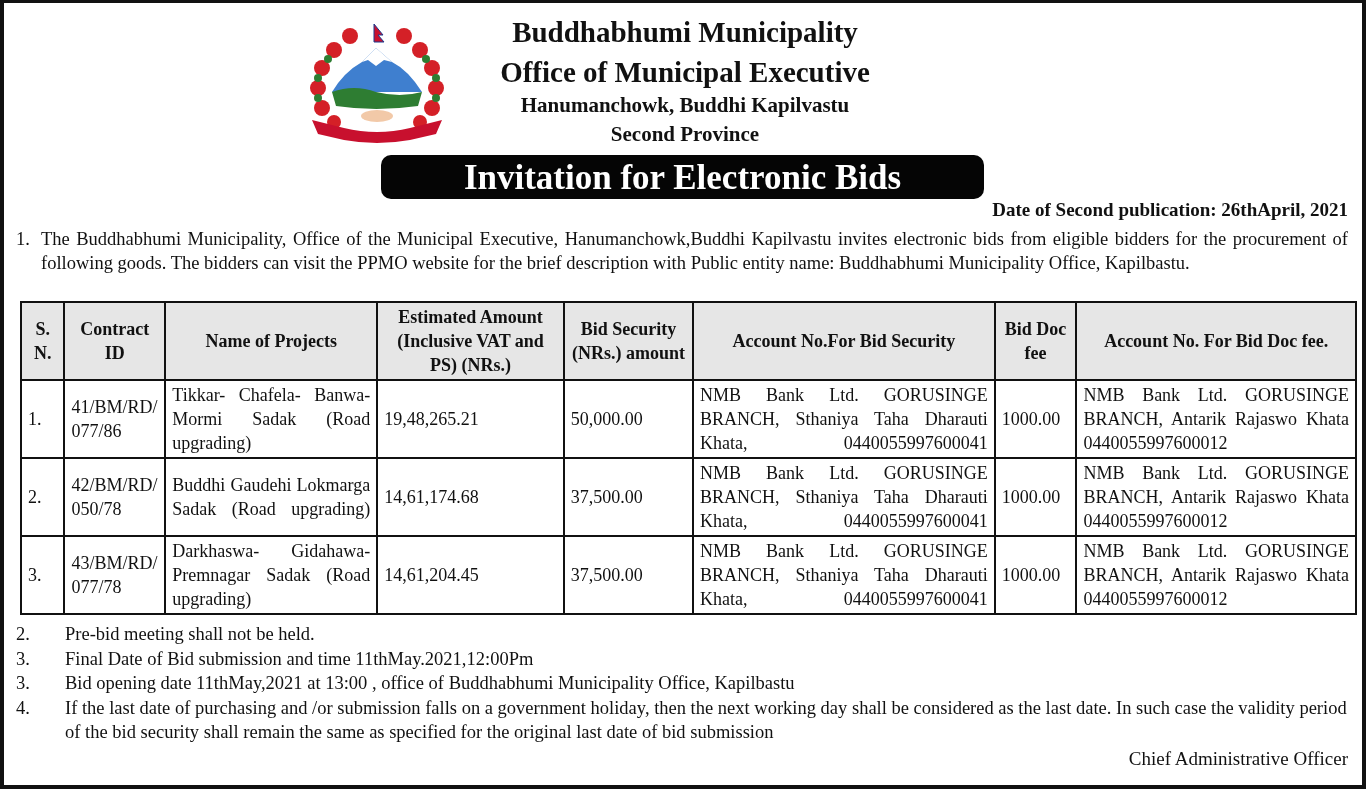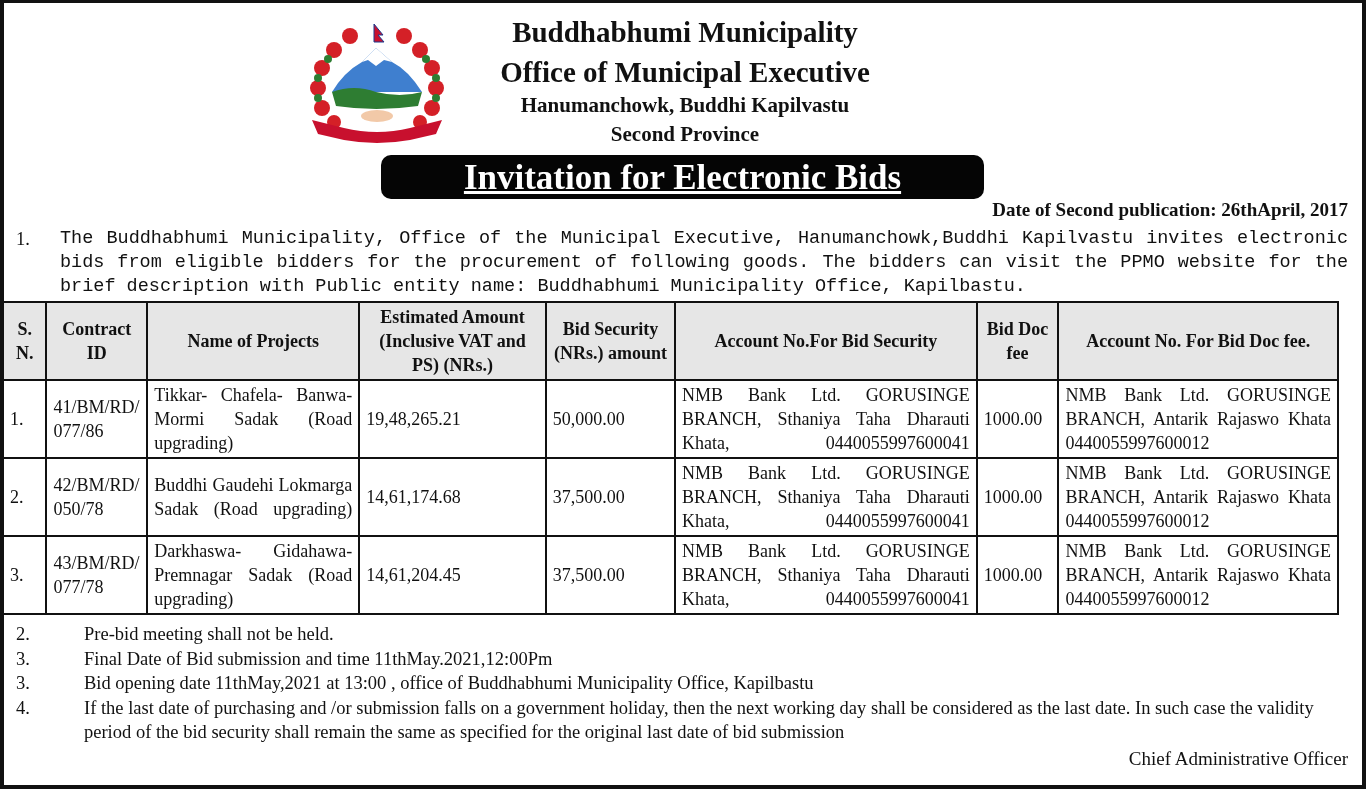--- a/index.html
+++ b/index.html
@@ -16,42 +16,42 @@
   }
   .emblem { position: absolute; left: 304px; top: 22px; width: 146px; height: 124px; }
   .hdr { position: absolute; left: 460px; width: 450px; text-align: center; font-weight: bold; white-space: nowrap; }
   .h1 { top: 16px; font-size: 29px; }
   .h2 { top: 56px; font-size: 29px; text-align: center; }
   .h3 { top: 93px; font-size: 21px; }
   .h4 { top: 122px; font-size: 21px; }
   .banner {
     position: absolute; left: 381px; top: 155px; width: 603px; height: 44px;
     background: #050505; border-radius: 10px; color: #fff;
-    font-weight: bold; font-size: 35px; text-align: center; line-height: 46px; text-decoration: underline;
+    font-weight: bold; font-size: 35px; text-align: center; line-height: 46px;
   }
   .pubdate { position: absolute; right: 18px; top: 199px; font-size: 19px; font-weight: bold; }
   .para { position: absolute; left: 16px; right: 18px; font-size: 18.5px; line-height: 24px; }
   .para .num { position: absolute; left: 0; }
-  .para .txt { display: block; margin-left: 44px; text-align: justify; text-align-last: left; font-family: Liberation Mono, monospace; }
+  .para .txt { display: block; margin-left: 25px; text-align: justify; text-align-last: left; }
   .p1 { top: 227px; }
   table.bids {
-    position: absolute; left: 2px; top: 301px; width: 1337px;
+    position: absolute; left: 20px; top: 301px; width: 1337px;
     border-collapse: collapse; font-size: 18px;
   }
   table.bids th, table.bids td { border: 2px solid #111; }
   table.bids th {
     background: #e6e6e6; font-weight: bold; font-size: 18px; line-height: 24px;
     height: 76px; padding: 0 4px; text-align: center;
   }
   table.bids td { height: 76px; padding: 0 6px; vertical-align: middle; line-height: 24px; }
   td.just { text-align: justify; text-align-last: justify; }
   .list { position: absolute; left: 16px; right: 18px; font-size: 18.5px; line-height: 24.5px; }
   .list .row { position: relative; }
   .list .num { position: absolute; left: 0; top: 0; }
-  .list .txt { display: block; margin-left: 68px; }
+  .list .txt { display: block; margin-left: 49px; }
   .signoff { position: absolute; right: 18px; top: 748px; font-size: 19px; font-weight: normal; }
 </style>
 </head>
 <body>
 
 <div class="frame"></div>
 
 <svg class="emblem" viewBox="0 0 146 124">
 
   <g fill="#d42027">
@@ -89,21 +89,21 @@
   <path d="M8,98 L40,106 Q73,114 106,106 L138,98 L132,112 L106,118 Q73,124 40,118 L14,112 Z" fill="#c8102e"></path>
 </svg>
 
 <div class="hdr h1">Buddhabhumi Municipality</div>
 <div class="hdr h2">Office of Municipal Executive</div>
 <div class="hdr h3">Hanumanchowk, Buddhi Kapilvastu</div>
 <div class="hdr h4">Second Province</div>
 
 <div class="banner">Invitation for Electronic Bids</div>
 
-<div class="pubdate">Date of Second publication: 26thApril, 2017</div>
+<div class="pubdate">Date of Second publication: 26thApril, 2021</div>
 
 <div class="para p1">
   <span class="num">1.</span>
   <span class="txt">The Buddhabhumi Municipality, Office of the Municipal Executive, Hanumanchowk,Buddhi Kapilvastu invites electronic bids from     eligible bidders for the procurement of following goods. The bidders can visit the PPMO website for the brief description with Public entity name: Buddhabhumi Municipality Office, Kapilbastu.</span>
 </div>
 
 <table class="bids">
   <colgroup>
     <col style="width:43px">
       <col style="width:98px">

